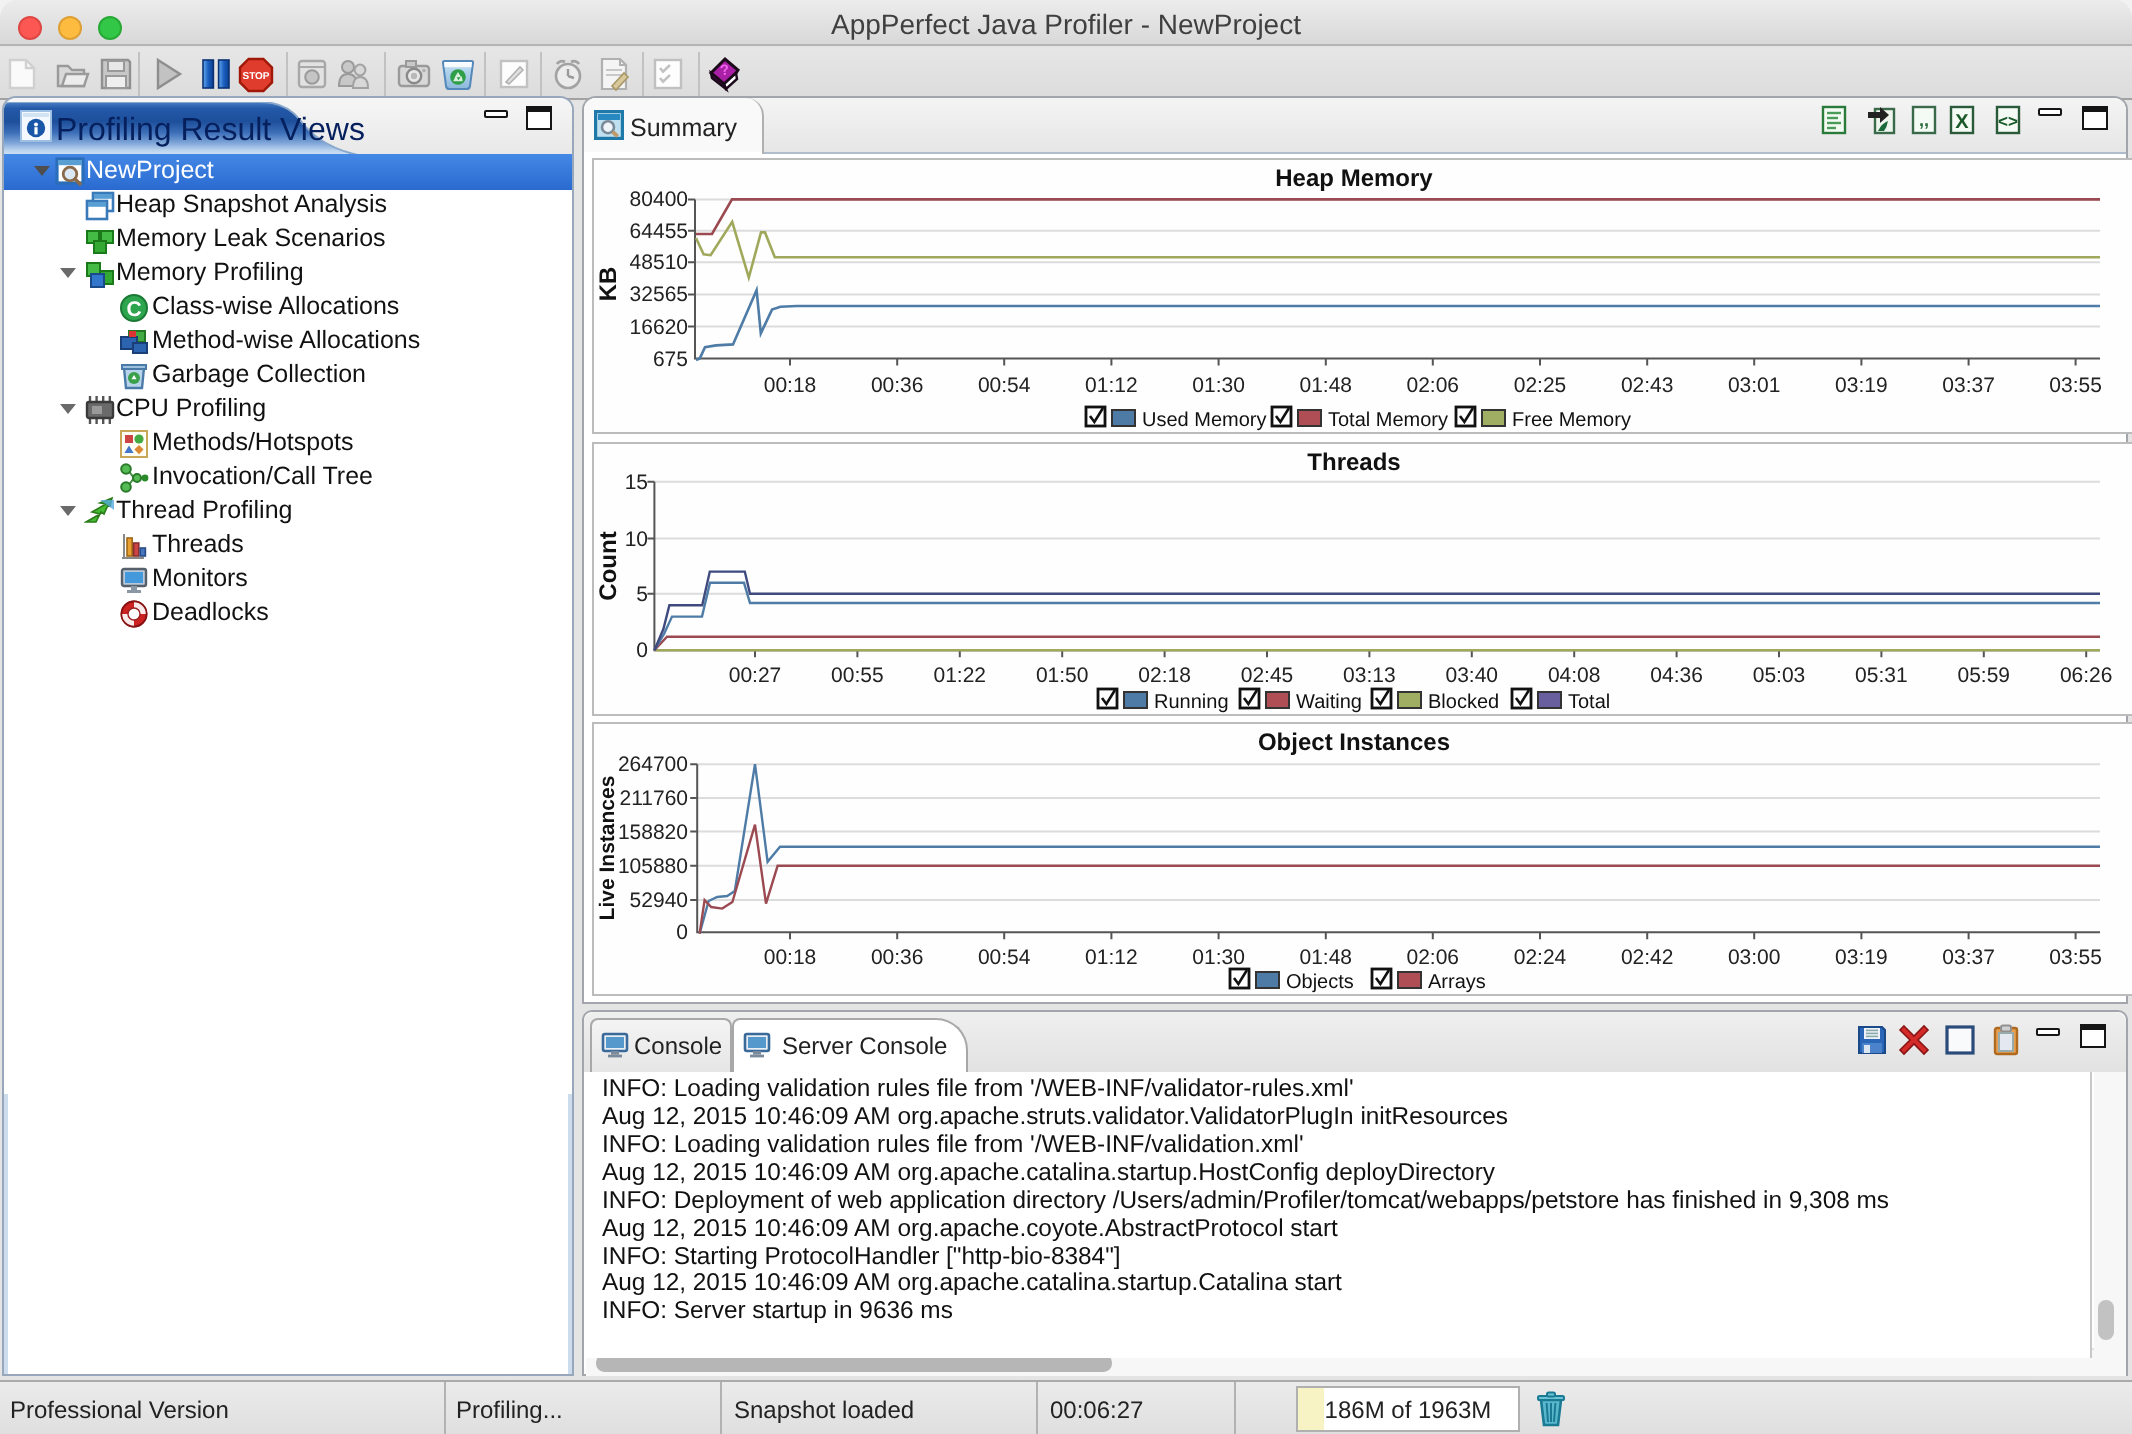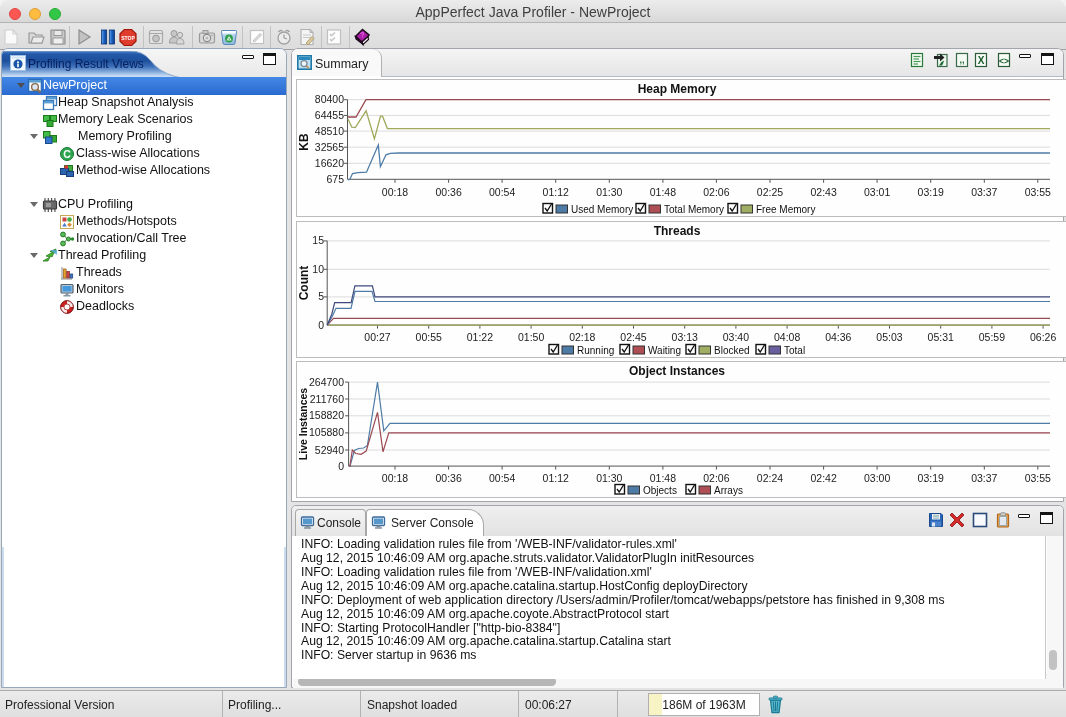--- a/index.html
+++ b/index.html
@@ -16,21 +16,21 @@
 
 
 #toolbar { position:absolute; left:0; top:24px; width:1066px; height:26px; background:linear-gradient(#e6e6e6,#dcdcdc); border-bottom:1px solid #a2a2a2; }
 .tbi { position:absolute; top:3px; width:20px; height:20px; }
 .tbsep { position:absolute; top:2px; width:1px; height:22px; background:#c2c2c2; }
 
 
 #leftpanel { position:absolute; left:1px; top:48px; width:286px; height:640px; background:#fff; border:1px solid #98a8bc; border-radius:7px 7px 0 0; box-shadow:inset 2px 0 0 #ccdcec, inset -2px 0 0 #ccdcec; }
 #lp-header { position:absolute; left:0; top:0; width:284px; height:28px; background:linear-gradient(#f6f6f6,#e8e8e8); overflow:hidden; border-radius:6px 6px 0 0; }
 #lp-tab { position:absolute; left:0; top:2px; width:284px; height:26px; overflow:hidden; }
-#lp-title { position:absolute; left:26px; top:8px; font-size:12px; color:#06205e; }
+#lp-title { position:absolute; left:26px; top:8px; font-size:16px; color:#06205e; }
 #lp-icon { position:absolute; left:8px; top:6px; width:16px; height:16px; }
 .minbtn { position:absolute; width:12px; height:4px; border:1.4px solid #151515; background:#fff; border-radius:1px; }
 .maxbtn { position:absolute; width:12.5px; height:11.5px; border:1.3px solid #151515; border-top-width:3px; background:#fff; }
 #tree { position:absolute; left:0; top:28px; width:284px; height:470px; background:#fff; font-size:12.5px; color:#111; }
 .trow { position:absolute; left:0; width:284px; height:17px; line-height:17px; white-space:nowrap; }
 .trow .lbl { position:absolute; top:0; }
 .sel { background:linear-gradient(#4488e6,#2a6ad0); color:#fff; height:18px !important; }
 .tri { position:absolute; top:6px; width:0; height:0; border-left:4px solid transparent; border-right:4px solid transparent; border-top:5.5px solid #6a6a6a; }
 .tri.w { border-top-color:#4e4e4e; }
 .ticon { position:absolute; top:0.5px; width:16px; height:16px; }
@@ -281,41 +281,52 @@
           <div class="tri" style="left:28px;"></div>
           <span class="ticon" style="left:40px;">
             <svg width="16" height="16">
               <g stroke="#1a7a1a" stroke-width="1">
                 <rect x="1.5" y="2.5" width="6.5" height="6.5" fill="#44bb44"></rect>
                 <rect x="8" y="6.5" width="6.5" height="6.5" fill="#33a833"></rect>
               </g>
               <rect x="3.5" y="8" width="6.5" height="6.5" fill="#3377cc" stroke="#1a4a8a" stroke-width="1"></rect>
             </svg>
           </span>
-          <span class="lbl" style="left:56px;margin-left:20px;">Memory Profiling</span>
+          <span class="lbl" style="left:56px;">Memory Profiling</span>
         </div>
       <div class="trow" style="top:68px;">
           <span class="ticon" style="left:57px;">
             <svg width="16" height="16">
               <circle cx="8" cy="8" r="6.5" fill="#2da44e" stroke="#1a7a34" stroke-width="1"></circle>
               <text x="8" y="12" text-anchor="middle" style="font:bold 10.5px 'Liberation Sans'" fill="#fff">C</text>
             </svg>
           </span>
           <span class="lbl" style="left:74px;">Class-wise Allocations</span>
         </div>
       <div class="trow" style="top:85px;">
           <span class="ticon" style="left:57px;">
             <svg width="16" height="16">
               <rect x="5.5" y="2.5" width="8" height="5.5" fill="#44aa44" stroke="#227722" stroke-width="1"></rect>
               <rect x="1.5" y="5.5" width="8" height="6" fill="#2d64b0" stroke="#1a3f78" stroke-width="1"></rect>
               <rect x="7.5" y="8.5" width="7" height="5" fill="#2d64b0" stroke="#1a3f78" stroke-width="1"></rect>
               <rect x="5.5" y="2.5" width="3.5" height="3" fill="#dd3333"></rect>
             </svg>
           </span>
           <span class="lbl" style="left:74px;">Method-wise Allocations</span>
+        </div>
+      <div class="trow" style="top:102px;">
+          <span class="ticon" style="left:57px;">
+            <svg width="16" height="16">
+              <path d="M3,4 L4,14 L12,14 L13,4 Z" fill="#b8d4ea" stroke="#4a7aa8" stroke-width="1.2"></path>
+              <rect x="2" y="2.5" width="12" height="2" fill="#9cc0de" stroke="#4a7aa8" stroke-width="1"></rect>
+              <circle cx="8" cy="9" r="3" fill="#3aa04a"></circle>
+              <path d="M6.7,9.6 L8,7.5 L9.3,9.6 Z" fill="#fff"></path>
+            </svg>
+          </span>
+          <span class="lbl" style="left:74px;">Garbage Collection</span>
         </div>
       <div class="trow" style="top:119px;">
           <div class="tri" style="left:28px;"></div>
           <span class="ticon" style="left:40px;">
             <svg width="16" height="16">
               <g stroke="#555" stroke-width="1.2">
                 <line x1="3" y1="1" x2="3" y2="15"></line>
                 <line x1="6.3" y1="1" x2="6.3" y2="15"></line>
                 <line x1="9.6" y1="1" x2="9.6" y2="15"></line>
                 <line x1="12.9" y1="1" x2="12.9" y2="15"></line>

